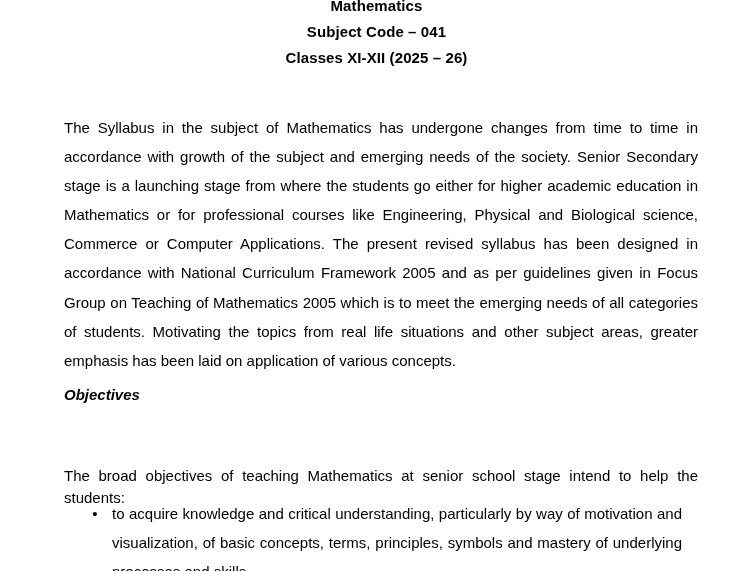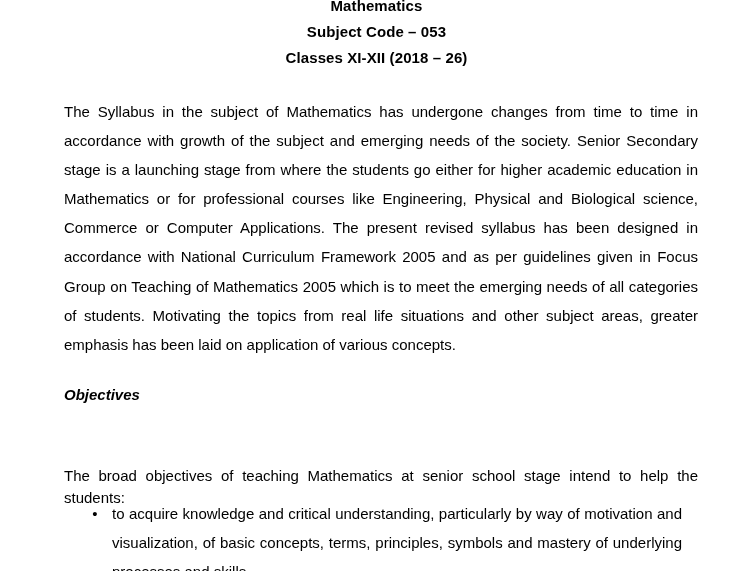--- a/index.html
+++ b/index.html
@@ -35,21 +35,21 @@
     font-size: 15px;
     font-weight: bold;
     line-height: 26px;
     letter-spacing: 0.1px;
     white-space: nowrap;
   }
 
   
   .intro-para {
     position: absolute;
-    top: 82px;
+    top: 98px;
     left: 64px;
     width: 634px;
     font-size: 15px;
     line-height: 29.1px;
     text-align: justify;
     text-justify: inter-word;
   }
 
   
   .objectives-heading {
@@ -103,22 +103,22 @@
     text-align: center;
   }
 </style>
 </head>
 <body>
 
 <div class="page">
 
   <div class="heading-block">
     <div class="heading-line">Mathematics</div>
-    <div class="heading-line">Subject Code – 053</div>
-    <div class="heading-line">Classes XI-XII (2018 – 26)</div>
+    <div class="heading-line">Subject Code – 041</div>
+    <div class="heading-line">Classes XI-XII (2025 – 26)</div>
   </div>
 
   <p class="intro-para">The Syllabus in the subject of Mathematics has undergone changes from time to time in accordance with growth of the subject and emerging needs of the society. Senior Secondary stage is a launching stage from where the students go either for higher academic education in Mathematics or for professional courses like Engineering, Physical and Biological science, Commerce or Computer Applications. The present revised syllabus has been designed in accordance with National Curriculum Framework 2005 and as per guidelines given in Focus Group on Teaching of Mathematics 2005 which is to meet the emerging needs of all categories of students. Motivating the topics from real life situations and other subject areas, greater emphasis has been laid on application of various concepts.</p>
 
   <h2 class="objectives-heading">Objectives</h2>
 
   <p class="objectives-intro">The broad objectives of teaching Mathematics at senior school stage intend to help the students:</p>
 
   <ul class="objectives-list">
     <li>

